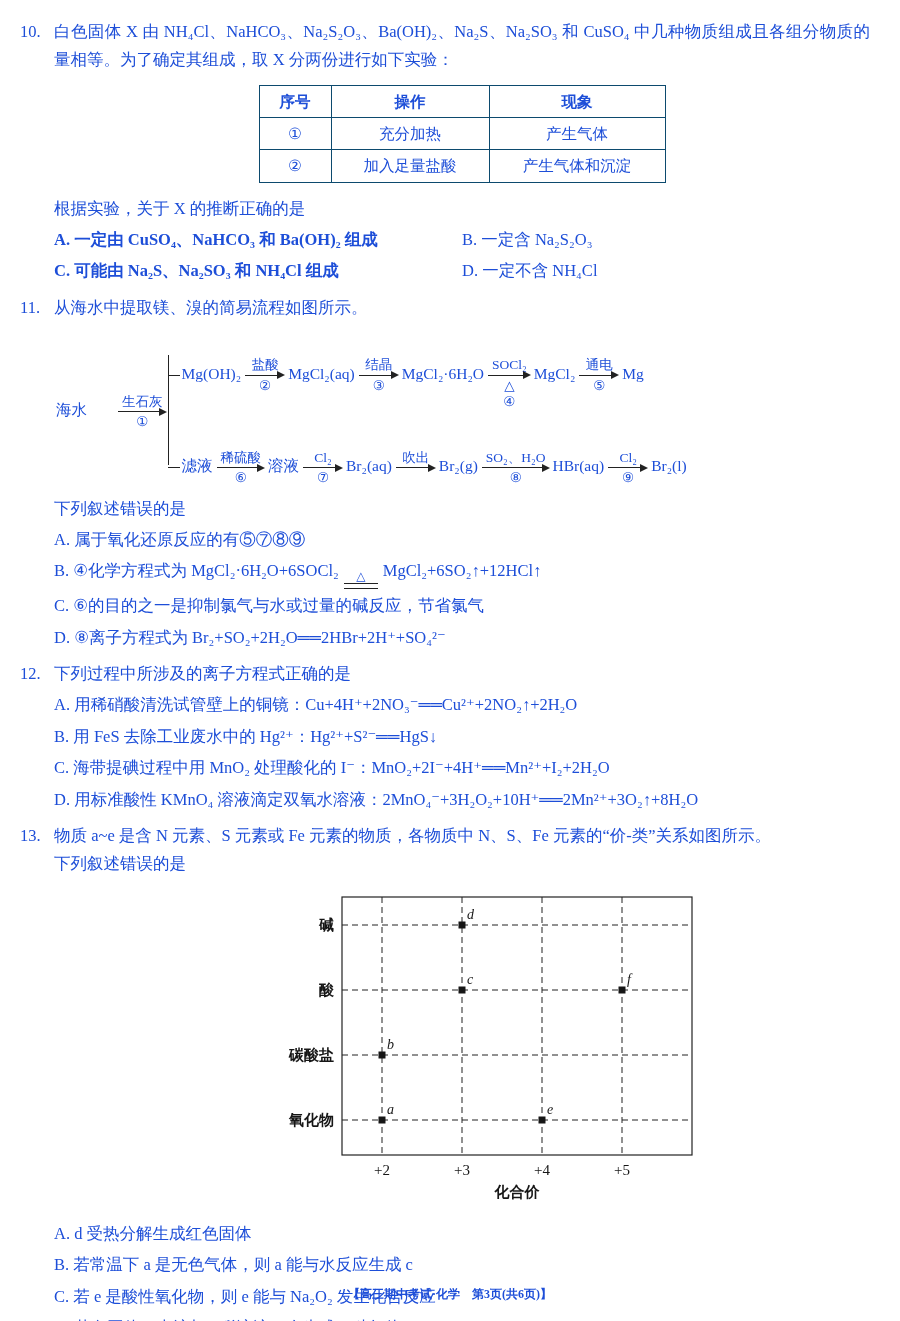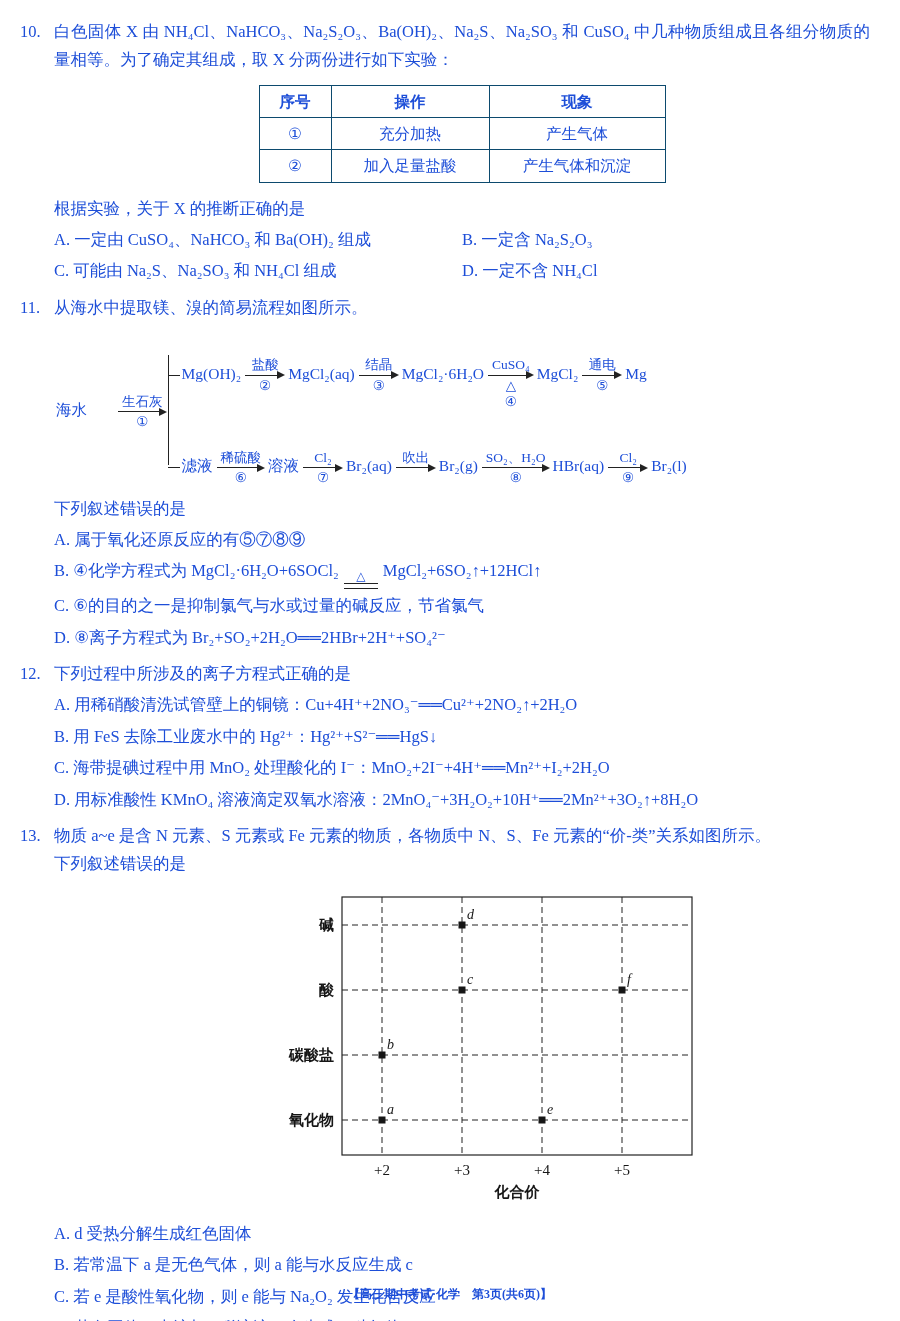--- a/index.html
+++ b/index.html
@@ -16,21 +16,21 @@
   .para { text-align:justify; }
 
   
   .qtable { border-collapse:collapse; margin:10px auto 12px; }
   .qtable th, .qtable td { border:1px solid #0c4a6e; text-align:center; padding:4px 12px; font-size:15.5px; line-height:1.5; }
   .qtable th { font-weight:bold; }
   .col-seq { width:72px; } .col-op { width:158px; } .col-ph { width:176px; }
 
   .optrow { display:flex; }
   .opt { margin-top:3px; }
-  .opt-left { width:50%; flex:none; }
+  .opt-left { width:50%; flex:none;font-weight:bold; }
 
   
   .flow { display:flex; align-items:center; margin:12px 0 8px 0; font-size:15.5px; line-height:1.45; }
   .flow-start { display:flex; align-items:flex-start;gap:27px; }
   .fnode { white-space:nowrap; padding:0 3px 0 2px; }
   .pad-node { padding-top:9px; }
   .farrow { display:inline-flex; flex-direction:column; align-items:center; margin:0 1px; }
   .ftop { height:19px; display:flex; align-items:flex-end; justify-content:center; font-size:13.5px; line-height:1.15; padding:0 4px; white-space:nowrap; }
   .fbot, .fbot2 { font-size:13.5px; line-height:1.2; white-space:nowrap; }
   .fshaft { align-self:stretch; min-width:38px; height:0; border-top:1.3px solid #222; position:relative; margin:2px 2px 2px 0; }
@@ -120,21 +120,21 @@
               <span class="fbot">②</span>
             </span>
             <span class="fnode pad-node">MgCl₂(aq)</span>
             <span class="farrow">
               <span class="ftop">结晶</span>
               <span class="fshaft"></span>
               <span class="fbot">③</span>
             </span>
             <span class="fnode pad-node">MgCl₂·6H₂O</span>
             <span class="farrow">
-              <span class="ftop">CuSO₄</span>
+              <span class="ftop">SOCl₂</span>
               <span class="fshaft"></span>
               <span class="fbot">△</span>
               <span class="fbot2">④</span>
             </span>
             <span class="fnode pad-node">MgCl₂</span>
             <span class="farrow">
               <span class="ftop">通电</span>
               <span class="fshaft"></span>
               <span class="fbot">⑤</span>
             </span>

